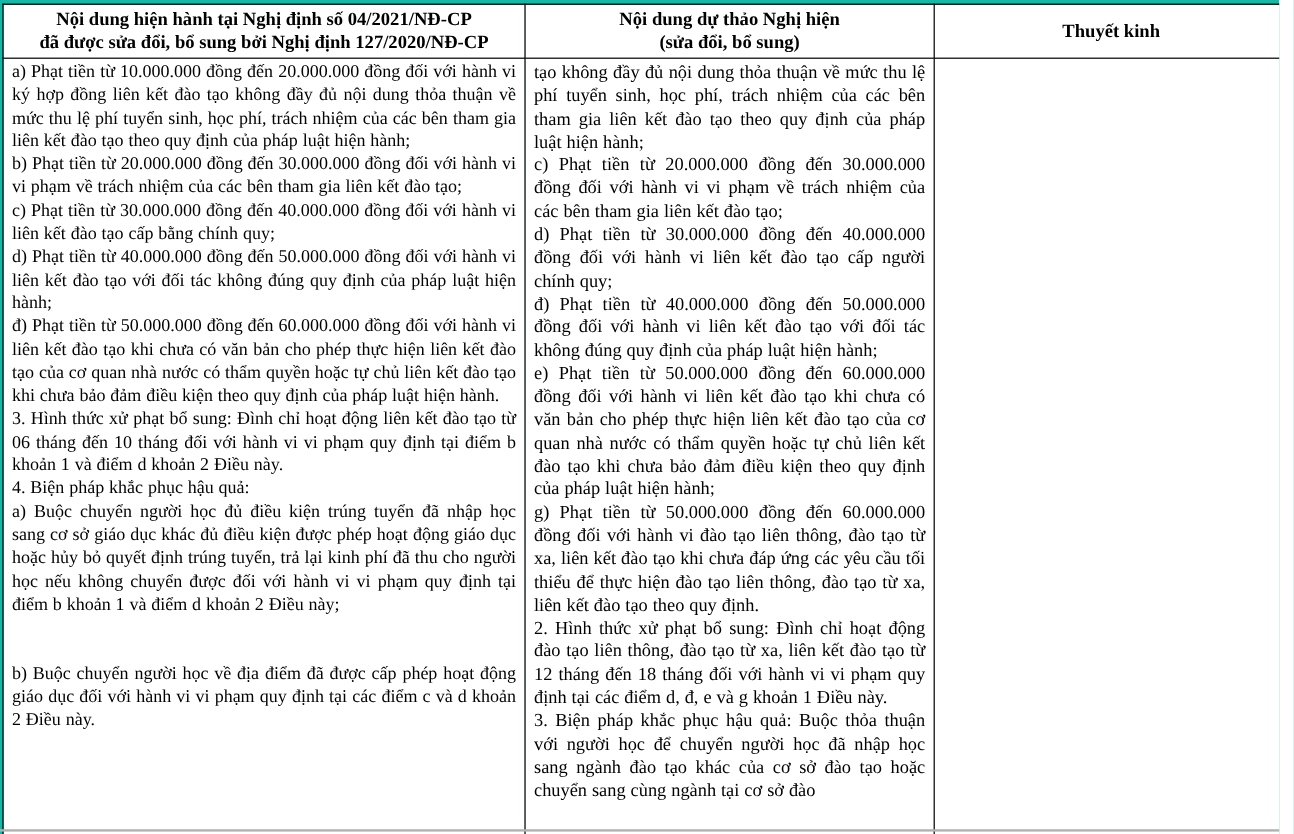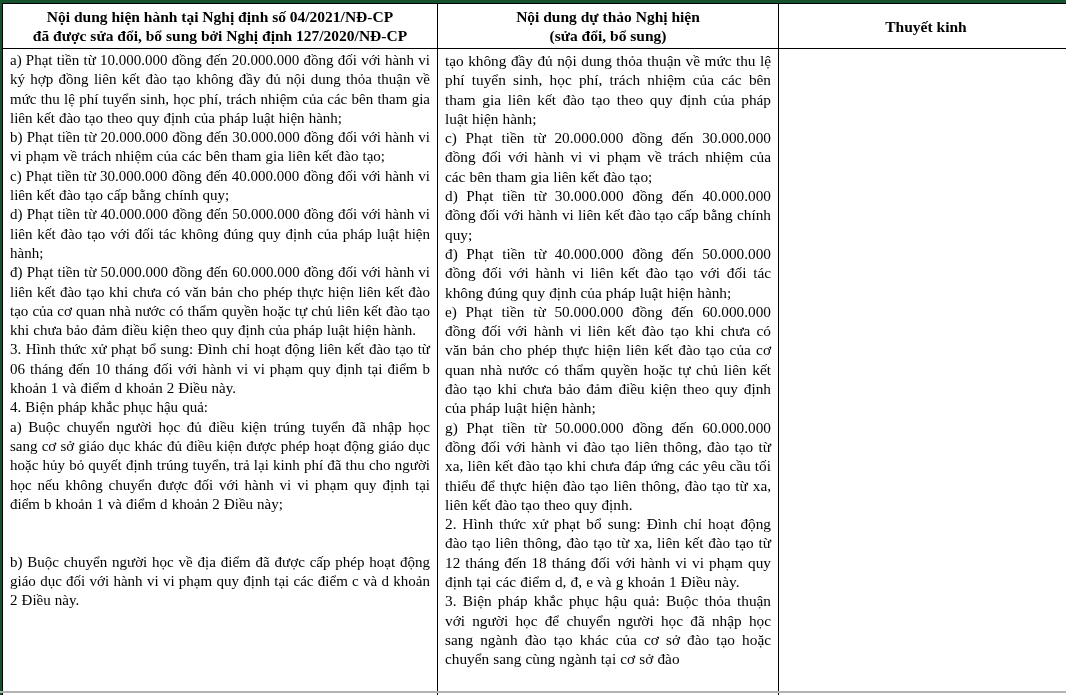--- a/index.html
+++ b/index.html
@@ -5,21 +5,21 @@
   html, body {
     margin: 0;
     padding: 0;
     background: #ffffff;
   }
   .page {
     position: relative;
     width: 1066px;
     height: 695px;
     overflow: hidden;
-    background: #14532d;
+    background: #14b8a6;
     color: #000000;
     font-family: "Liberation Serif", "DejaVu Serif", serif;
   }
   table.doc-table {
     position: absolute;
     left: 2px;
     top: 3px;
     width: 1071px;
     border-collapse: collapse;
     table-layout: fixed;
@@ -107,21 +107,21 @@
               <p class="para">a) Buộc chuyển người học đủ điều kiện trúng tuyển đã nhập học sang cơ sở giáo dục khác đủ điều kiện được phép hoạt động giáo dục hoặc hủy bỏ quyết định trúng tuyển, trả lại kinh phí đã thu cho người học nếu không chuyển được đối với hành vi vi phạm quy định tại điểm b khoản 1 và điểm d khoản 2 Điều này;</p>
               <p class="para blank-line"></p>
               <p class="para blank-line"></p>
               <p class="para">b) Buộc chuyển người học về địa điểm đã được cấp phép hoạt động giáo dục đối với hành vi vi phạm quy định tại các điểm c và d khoản 2 Điều này.</p>
             </div>
         </td>
         <td class="body-cell cell-draft">
           <div class="cell-clip">
               <p class="para">tạo không đầy đủ nội dung thỏa thuận về mức thu lệ phí tuyển sinh, học phí, trách nhiệm của các bên tham gia liên kết đào tạo theo quy định của pháp luật hiện hành;</p>
               <p class="para">c) Phạt tiền từ 20.000.000 đồng đến 30.000.000 đồng đối với hành vi vi phạm về trách nhiệm của các bên tham gia liên kết đào tạo;</p>
-              <p class="para">d) Phạt tiền từ 30.000.000 đồng đến 40.000.000 đồng đối với hành vi liên kết đào tạo cấp bằng chính quy;</p>
+              <p class="para">d) Phạt tiền từ 30.000.000 đồng đến 40.000.000 đồng đối với hành vi liên kết đào tạo cấp người chính quy;</p>
               <p class="para">đ) Phạt tiền từ 40.000.000 đồng đến 50.000.000 đồng đối với hành vi liên kết đào tạo với đối tác không đúng quy định của pháp luật hiện hành;</p>
               <p class="para">e) Phạt tiền từ 50.000.000 đồng đến 60.000.000 đồng đối với hành vi liên kết đào tạo khi chưa có văn bản cho phép thực hiện liên kết đào tạo của cơ quan nhà nước có thẩm quyền hoặc tự chủ liên kết đào tạo khi chưa bảo đảm điều kiện theo quy định của pháp luật hiện hành;</p>
               <p class="para">g) Phạt tiền từ 50.000.000 đồng đến 60.000.000 đồng đối với hành vi đào tạo liên thông, đào tạo từ xa, liên kết đào tạo khi chưa đáp ứng các yêu cầu tối thiểu để thực hiện đào tạo liên thông, đào tạo từ xa, liên kết đào tạo theo quy định.</p>
               <p class="para">2. Hình thức xử phạt bổ sung: Đình chỉ hoạt động đào tạo liên thông, đào tạo từ xa, liên kết đào tạo từ 12 tháng đến 18 tháng đối với hành vi vi phạm quy định tại các điểm d, đ, e và g khoản 1 Điều này.</p>
               <p class="para">3. Biện pháp khắc phục hậu quả: Buộc thỏa thuận với người học để chuyển người học đã nhập học sang ngành đào tạo khác của cơ sở đào tạo hoặc chuyển sang cùng ngành tại cơ sở đào</p>
             </div>
         </td>
         <td class="body-cell cell-explanation">
           <div class="cell-clip"></div>
         </td>

